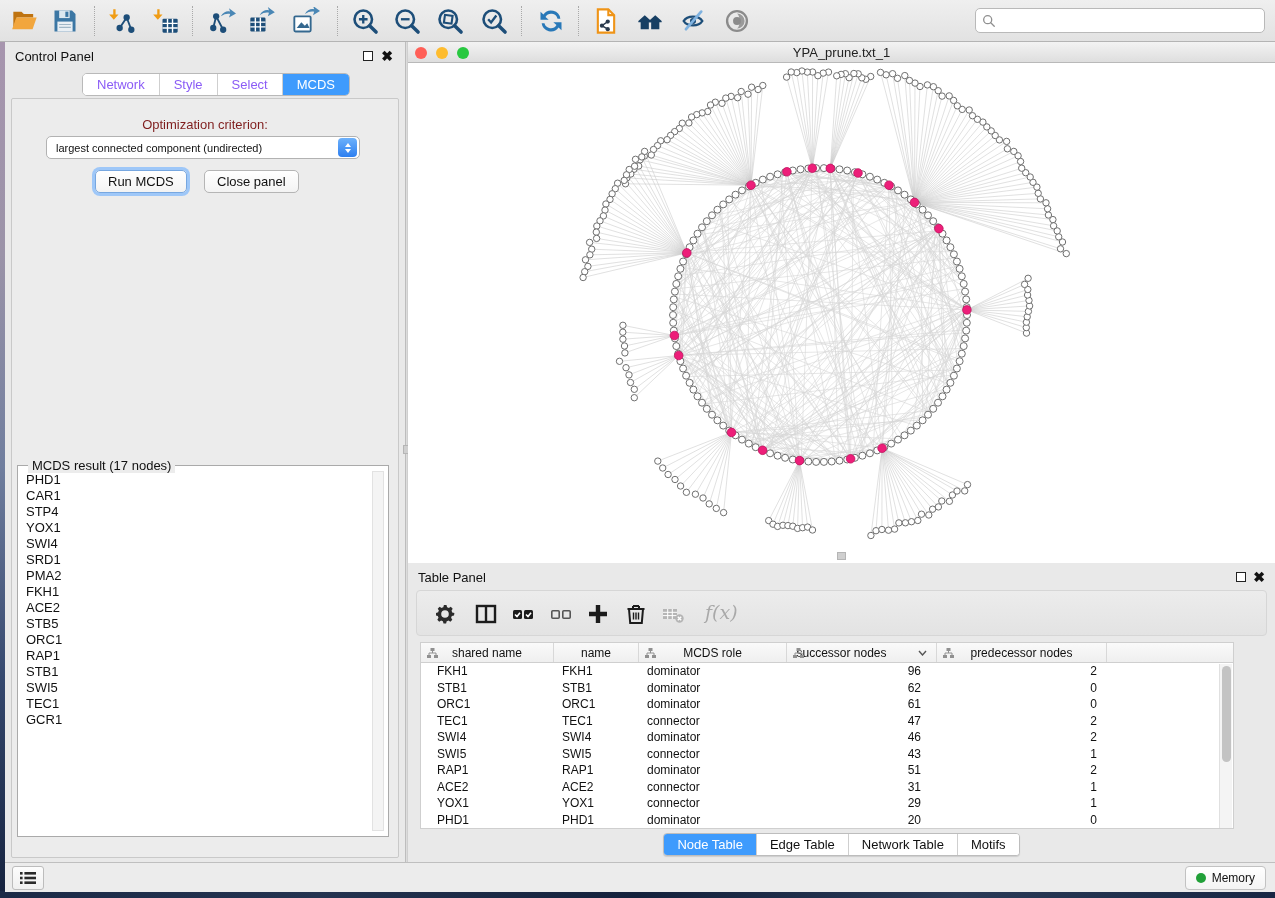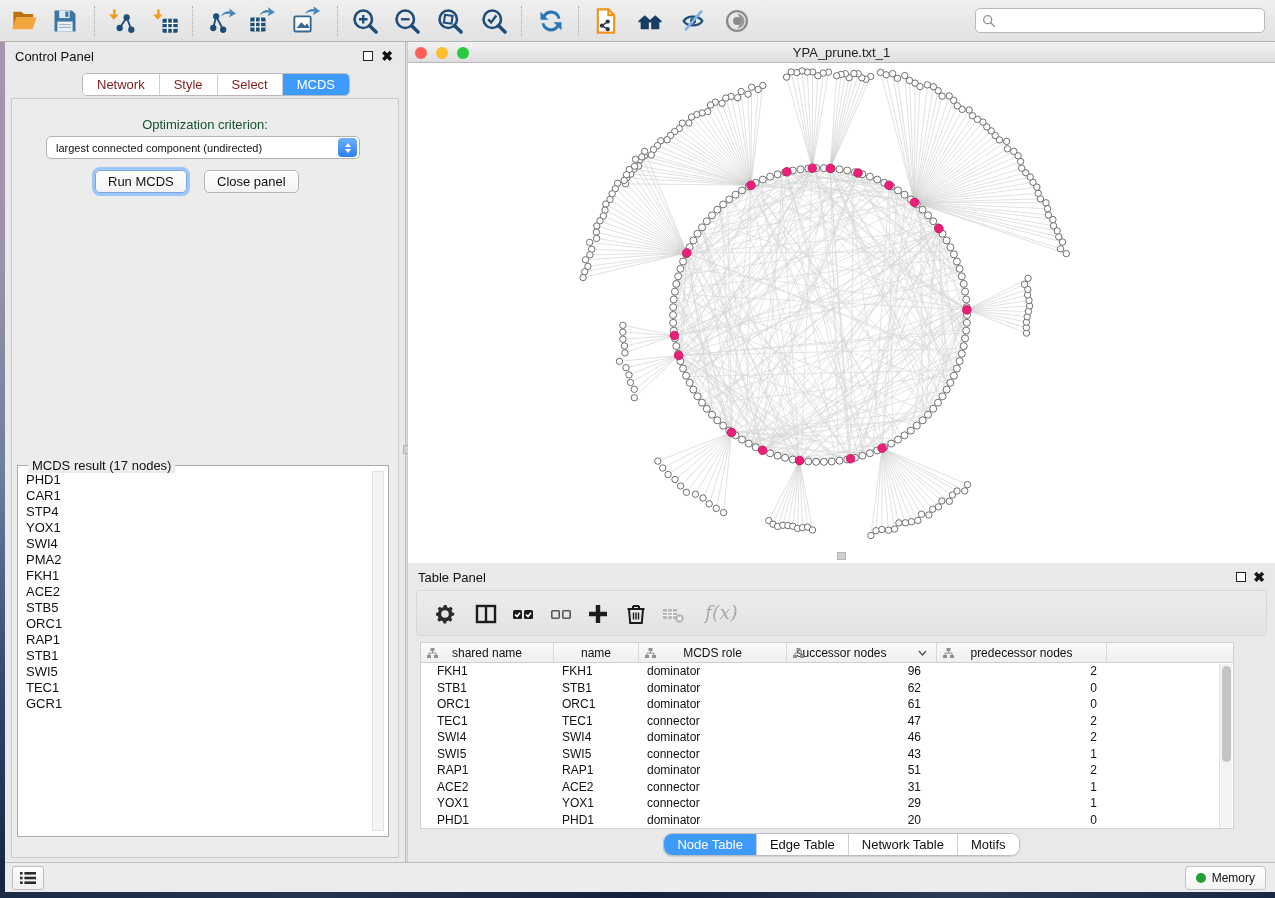--- a/index.html
+++ b/index.html
@@ -16,25 +16,25 @@
   .searchbox{position:absolute;left:975px;top:8px;width:290px;height:25px;background:#fff;border:1px solid #b9b9b9;border-radius:5px;display:flex;align-items:center;padding:0 6px;}
   .searchbox input{border:none;outline:none;flex:1;font-size:13px;font-family:"Liberation Sans",sans-serif;background:transparent;}
   
   .cpanel{position:absolute;left:5px;top:42px;width:400px;height:820px;background:#e9e9e9;}
   .panel-head{position:relative;height:28px;text-align:center;}
   .panel-title{position:absolute;left:10px;top:7px;font-size:13px;color:#111;}
   .wctrl{position:absolute;top:7px;width:14px;height:14px;display:flex;align-items:center;justify-content:center;}
   .float-ic{width:10px;height:10px;border:1.6px solid #222;background:#fff;}
   .close-ic{font-size:14px;font-weight:bold;color:#111;line-height:10px;}
   .seg{position:absolute;left:77px;top:31px;height:23px;display:flex;border:1px solid #b9b9b9;border-radius:5px;background:#fff;overflow:hidden;}
-  .seg-item{height:100%;display:flex;align-items:center;justify-content:center;font-size:13px;color:#7f1d1d;border-right:1px solid #cfcfcf;padding:0 14px;background:#fff;}
+  .seg-item{height:100%;display:flex;align-items:center;justify-content:center;font-size:13px;color:#8b5cf6;border-right:1px solid #cfcfcf;padding:0 14px;background:#fff;}
   .seg-item:last-child{border-right:none;}
   .seg-item.active{background:#3e9bfd;color:#fff;}
   .cbody{position:absolute;left:6px;top:56px;width:388px;height:760px;background:#ececec;border:1px solid #c9c9c9;border-radius:2px;}
-  .optlabel{position:absolute;left:0;top:18px;width:100%;text-align:center;font-size:13px;color:#14532d;}
+  .optlabel{position:absolute;left:0;top:18px;width:100%;text-align:center;font-size:13px;color:#7f1d1d;}
   .dropdown{position:absolute;left:34px;top:37px;width:314px;height:23px;background:#fff;border:1px solid #b2b2b2;border-radius:5px;display:flex;align-items:center;}
   .dropdown .ddtext{flex:1;font-size:11px;padding-left:9px;color:#111;white-space:nowrap;overflow:hidden;}
   .ddstep{width:19px;height:19px;margin-right:2px;border-radius:4px;background:linear-gradient(#6db1fb,#2d7ff0);display:flex;flex-direction:column;align-items:center;justify-content:center;gap:2px;}
   .ddstep span{width:0;height:0;border-left:3.5px solid transparent;border-right:3.5px solid transparent;}
   .dd-up{border-bottom:4px solid #fff;}
   .dd-dn{border-top:4px solid #fff;}
   .btn{position:absolute;top:71px;height:23px;background:linear-gradient(#ffffff,#f3f3f3);border:1px solid #b5b5b5;border-radius:5px;font-size:13px;font-family:"Liberation Sans",sans-serif;color:#111;padding:0 12px;}
   .btn.focusring{box-shadow:0 0 0 3px #9ec7f8;border-color:#77a7e0;}
   .resultbox{position:absolute;left:5px;top:366px;width:372px;height:372px;border:1px solid #aaa;background:#fff;}
   .resultlegend{position:absolute;left:10px;top:-8px;background:#ececec;padding:0 4px;font-size:13px;color:#111;}
@@ -64,21 +64,21 @@
   .trow{display:flex;height:16.5px;font-size:12px;color:#111;align-items:center;}
   .tc{white-space:nowrap;overflow:hidden;}
   .c0{width:133px;padding-left:16px;}
   .c1{width:85px;padding-left:8px;}
   .c2{width:148px;padding-left:8px;}
   .c3{width:150px;text-align:right;padding-right:16px;}
   .c4{width:170px;text-align:right;padding-right:10px;}
   .tscroll{position:absolute;right:1px;top:21px;width:13px;height:164px;background:#f4f4f4;border-left:1px solid #e0e0e0;}
   .tscroll .thumb{position:absolute;left:1.5px;top:2px;width:9px;height:96px;background:#c3c3c3;border-radius:5px;}
   .ttabs{position:absolute;left:0;top:270px;width:100%;display:flex;justify-content:center;}
-  .ttabgroup{display:flex;border:1px solid #bdbdbd;border-radius:9px;overflow:hidden;background:#fff;box-shadow:0 1px 1px rgba(0,0,0,.12);}
+  .ttabgroup{display:flex;border:1px solid #bdbdbd;border-radius:4px;overflow:hidden;background:#fff;box-shadow:0 1px 1px rgba(0,0,0,.12);}
   .ttab{font-size:13px;color:#111;padding:3px 13px;border-right:1px solid #cfcfcf;background:#fff;}
   .ttab:last-child{border-right:none;}
   .ttab.active{background:#3e9bfd;color:#fff;}
   
   .statusbar{position:absolute;left:5px;top:862px;width:1270px;height:30px;background:#ececec;border-top:1px solid #bfbfbf;}
   .listbtn{position:absolute;left:7px;top:3px;width:32px;height:24px;background:linear-gradient(#fdfdfd,#f0f0f0);border:1px solid #bcbcbc;border-radius:3px;display:flex;align-items:center;justify-content:center;}
   .membtn{position:absolute;right:9px;top:3px;height:24px;background:linear-gradient(#ffffff,#f4f4f4);border:1px solid #c2c2c2;border-radius:4px;display:flex;align-items:center;gap:6px;padding:0 10px;font-size:12px;color:#111;}
   .memdot{width:10px;height:10px;border-radius:50%;}
 </style>
 </head>
@@ -258,20 +258,21 @@
       <button class="btn focusring" style="left:83px">Run MCDS</button>
       <button class="btn" style="left:192px">Close panel</button>
       <div class="resultbox">
         <span class="resultlegend">MCDS result (17 nodes)</span>
         <div class="resultlist" id="mcds-list">
             <div>PHD1</div>
             <div>CAR1</div>
             <div>STP4</div>
             <div>YOX1</div>
             <div>SWI4</div>
+            <div>SRD1</div>
             <div>PMA2</div>
             <div>FKH1</div>
             <div>ACE2</div>
             <div>STB5</div>
             <div>ORC1</div>
             <div>RAP1</div>
             <div>STB1</div>
             <div>SWI5</div>
             <div>TEC1</div>
             <div>GCR1</div>

